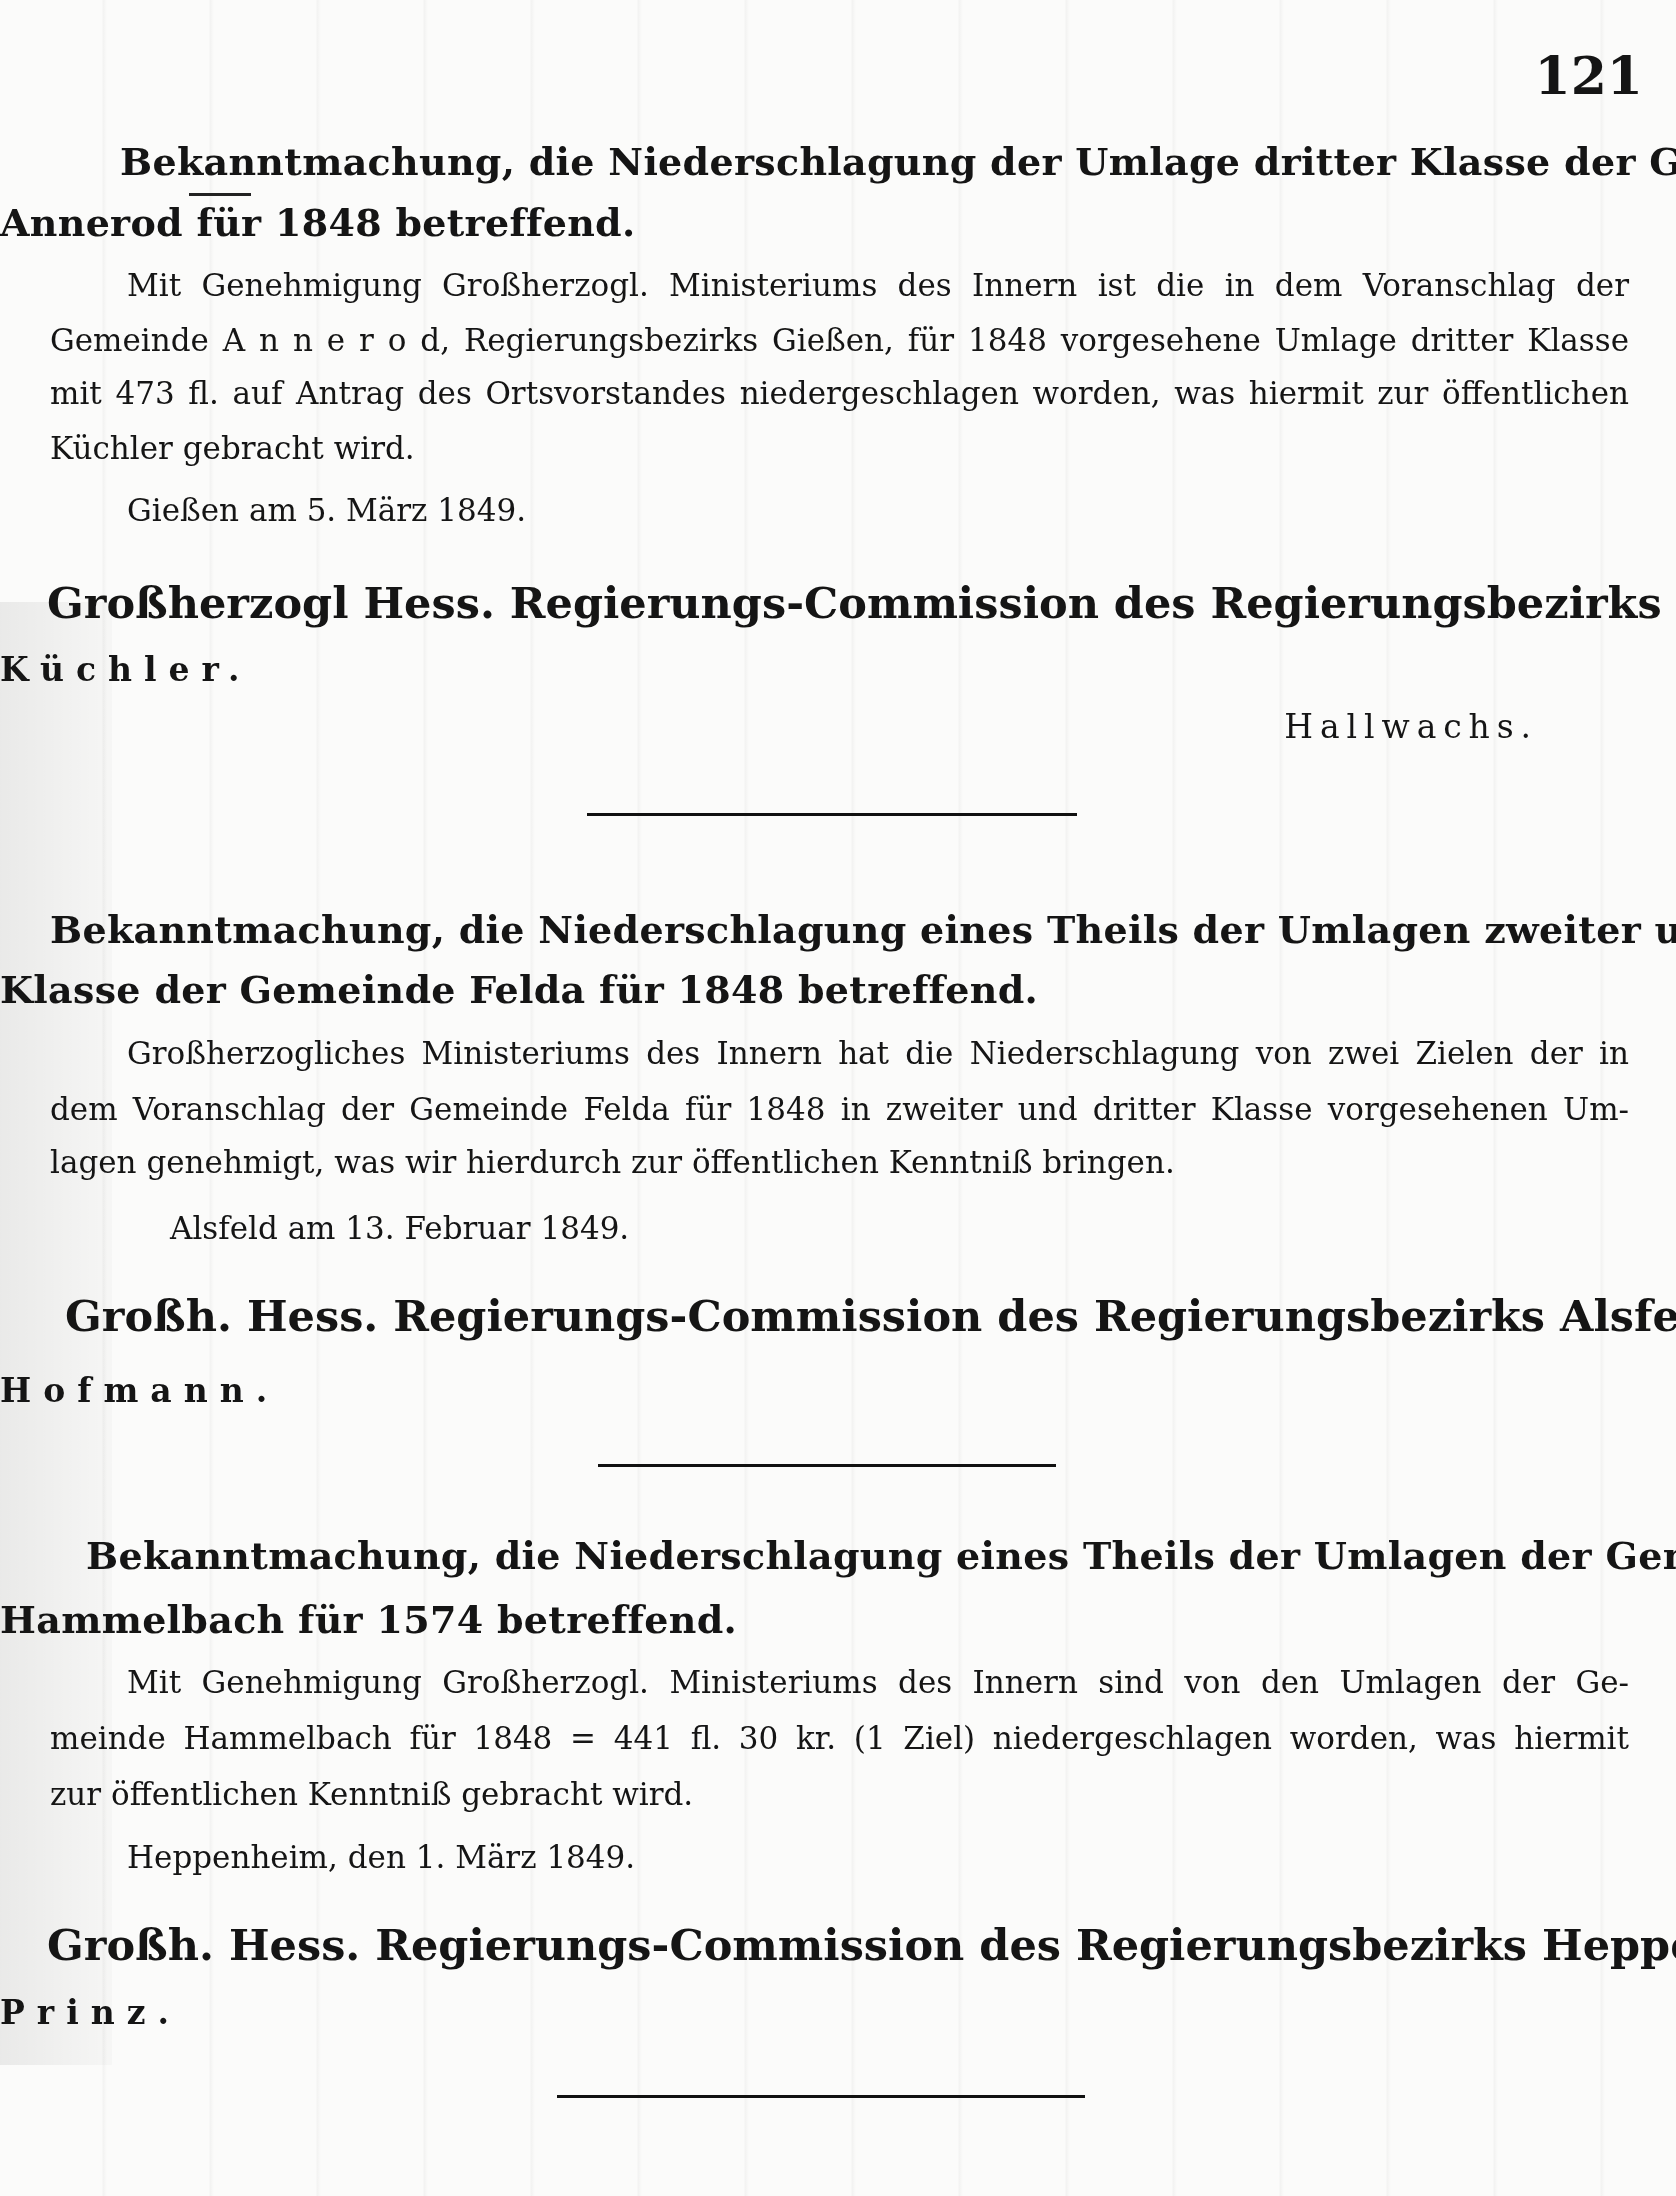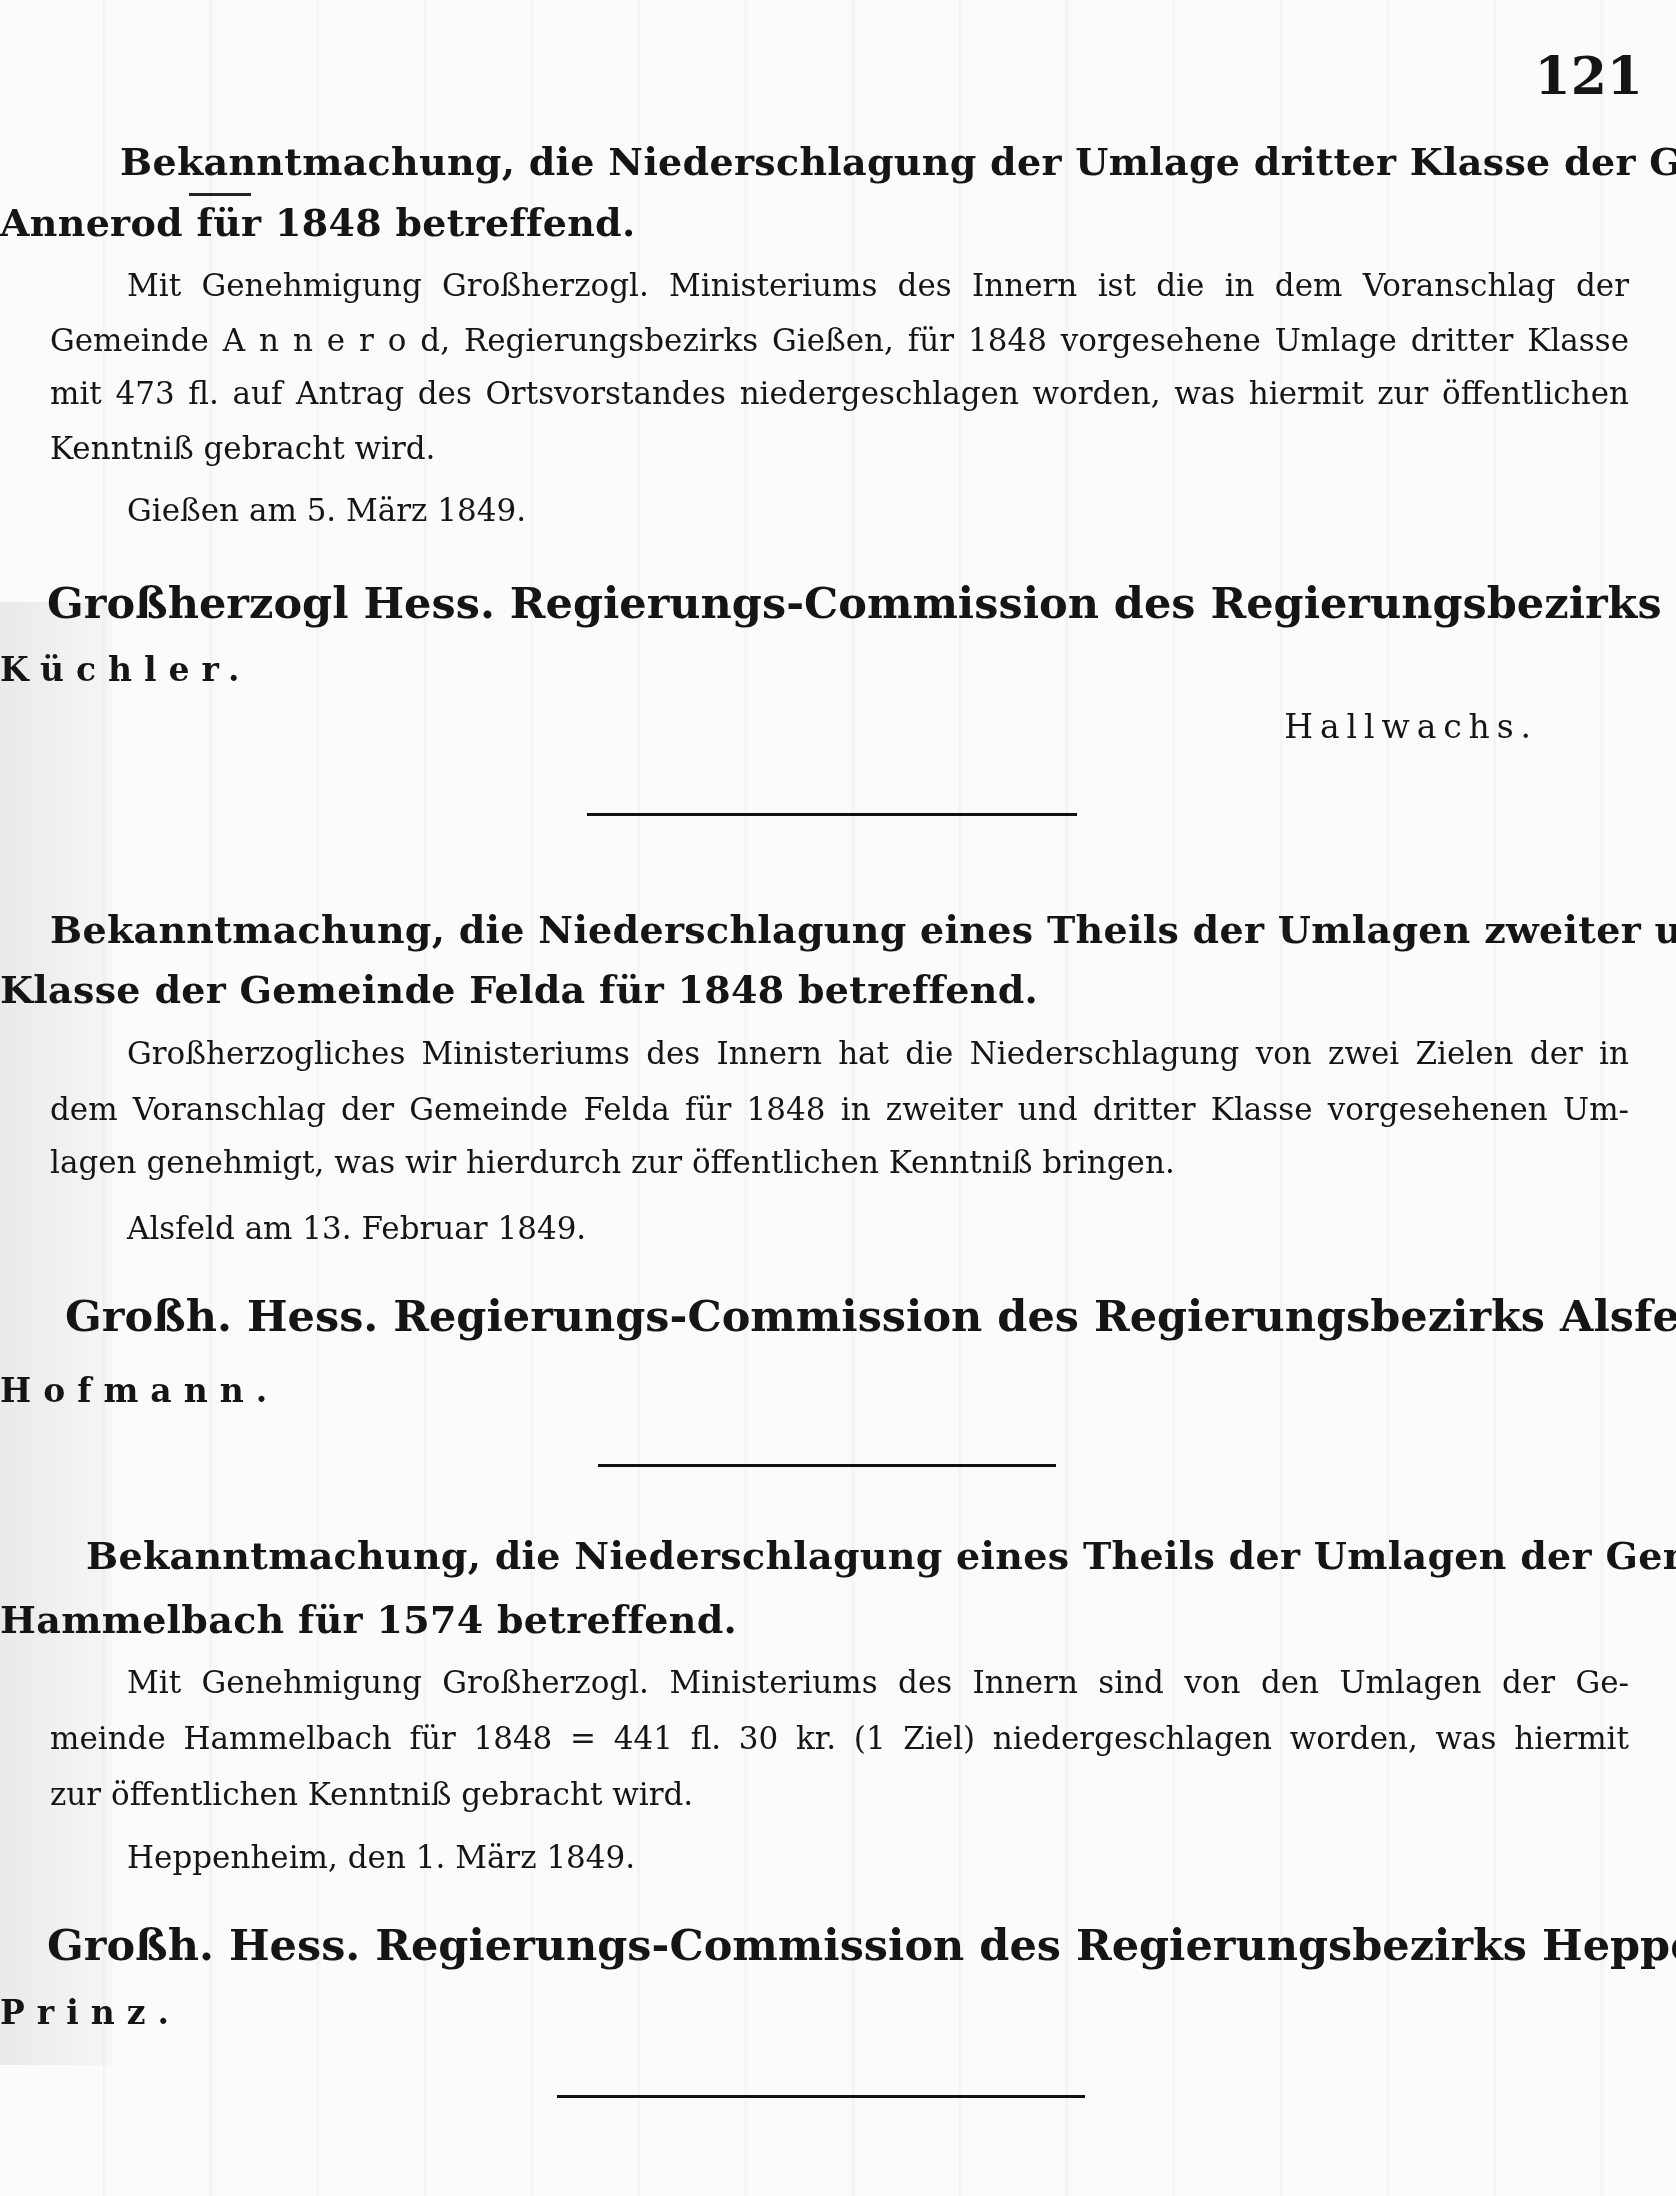--- a/index.html
+++ b/index.html
@@ -40,33 +40,33 @@
 <div class="ghost-left"></div>
 
 <div class="line pagenum">121</div>
 
 <div class="line h first" style="top:139px;">Bekanntmachung, die Niederschlagung der Umlage dritter Klasse der Gemeinde</div>
 <div class="short-rule" style="left:189px; top:193px; width:62px;"></div>
 <div class="line h" style="top:200px;">Annerod für 1848 betreffend.</div>
 <div class="line p indent" style="top:267px;">Mit Genehmigung Großherzogl. Ministeriums des Innern ist die in dem Voranschlag der</div>
 <div class="line p" style="top:322px;">Gemeinde  A n n e r o d,  Regierungsbezirks Gießen, für 1848 vorgesehene Umlage dritter Klasse</div>
 <div class="line p" style="top:375px;">mit 473 fl. auf Antrag des Ortsvorstandes niedergeschlagen worden, was hiermit zur öffentlichen</div>
-<div class="line p last" style="top:430px;">Kenntniß gebracht wird.</div>
+<div class="line p last" style="top:430px;">Küchler gebracht wird.</div>
 <div class="line date" style="top:492px;">Gießen am 5. März 1849.</div>
 <div class="line comm" style="top:578px;">Großherzogl Hess. Regierungs-Commission des Regierungsbezirks Gießen.</div>
 <div class="line sig" style="top:650px;">Küchler.</div>
 <div class="line sig-right" style="top:707px;">Hallwachs.</div>
 <div class="rule" style="left:587px; top:813px; width:490px;"></div>
 
 <div class="line h first" style="top:907px; left:50px; right:47px;">Bekanntmachung, die Niederschlagung eines Theils der Umlagen zweiter und dritter</div>
 <div class="line h" style="top:967px;">Klasse der Gemeinde Felda für 1848 betreffend.</div>
 <div class="line p indent" style="top:1035px;">Großherzogliches Ministeriums des Innern hat die Niederschlagung von zwei Zielen der in</div>
 <div class="line p" style="top:1091px;">dem Voranschlag der Gemeinde Felda für 1848 in zweiter und dritter Klasse vorgesehenen Um-</div>
 <div class="line p last" style="top:1144px;">lagen genehmigt, was wir hierdurch zur öffentlichen Kenntniß bringen.</div>
-<div class="line date" style="top:1210px;">Alsfeld am 13. Februar 1849.</div>
+<div class="line date" style="top:1210px;margin-left:43px;">Alsfeld am 13. Februar 1849.</div>
 <div class="line comm" style="top:1291px; left:65px; right:77px;">Großh. Hess. Regierungs-Commission des Regierungsbezirks Alsfeld.</div>
 <div class="line sig" style="top:1363px;margin-top:8px;">Hofmann.</div>
 <div class="rule" style="left:598px; top:1464px; width:458px;"></div>
 
 <div class="line h first" style="top:1533px; left:86px; right:95px;">Bekanntmachung, die Niederschlagung eines Theils der Umlagen der Gemeinde</div>
 <div class="line h" style="top:1597px;">Hammelbach für 1574 betreffend.</div>
 <div class="line p indent" style="top:1664px;">Mit Genehmigung Großherzogl. Ministeriums des Innern sind von den Umlagen der Ge-</div>
 <div class="line p" style="top:1720px;">meinde Hammelbach für 1848 = 441 fl. 30 kr. (1 Ziel) niedergeschlagen worden, was hiermit</div>
 <div class="line p last" style="top:1776px;">zur öffentlichen Kenntniß gebracht wird.</div>
 <div class="line date" style="top:1839px;">Heppenheim, den 1. März 1849.</div>

